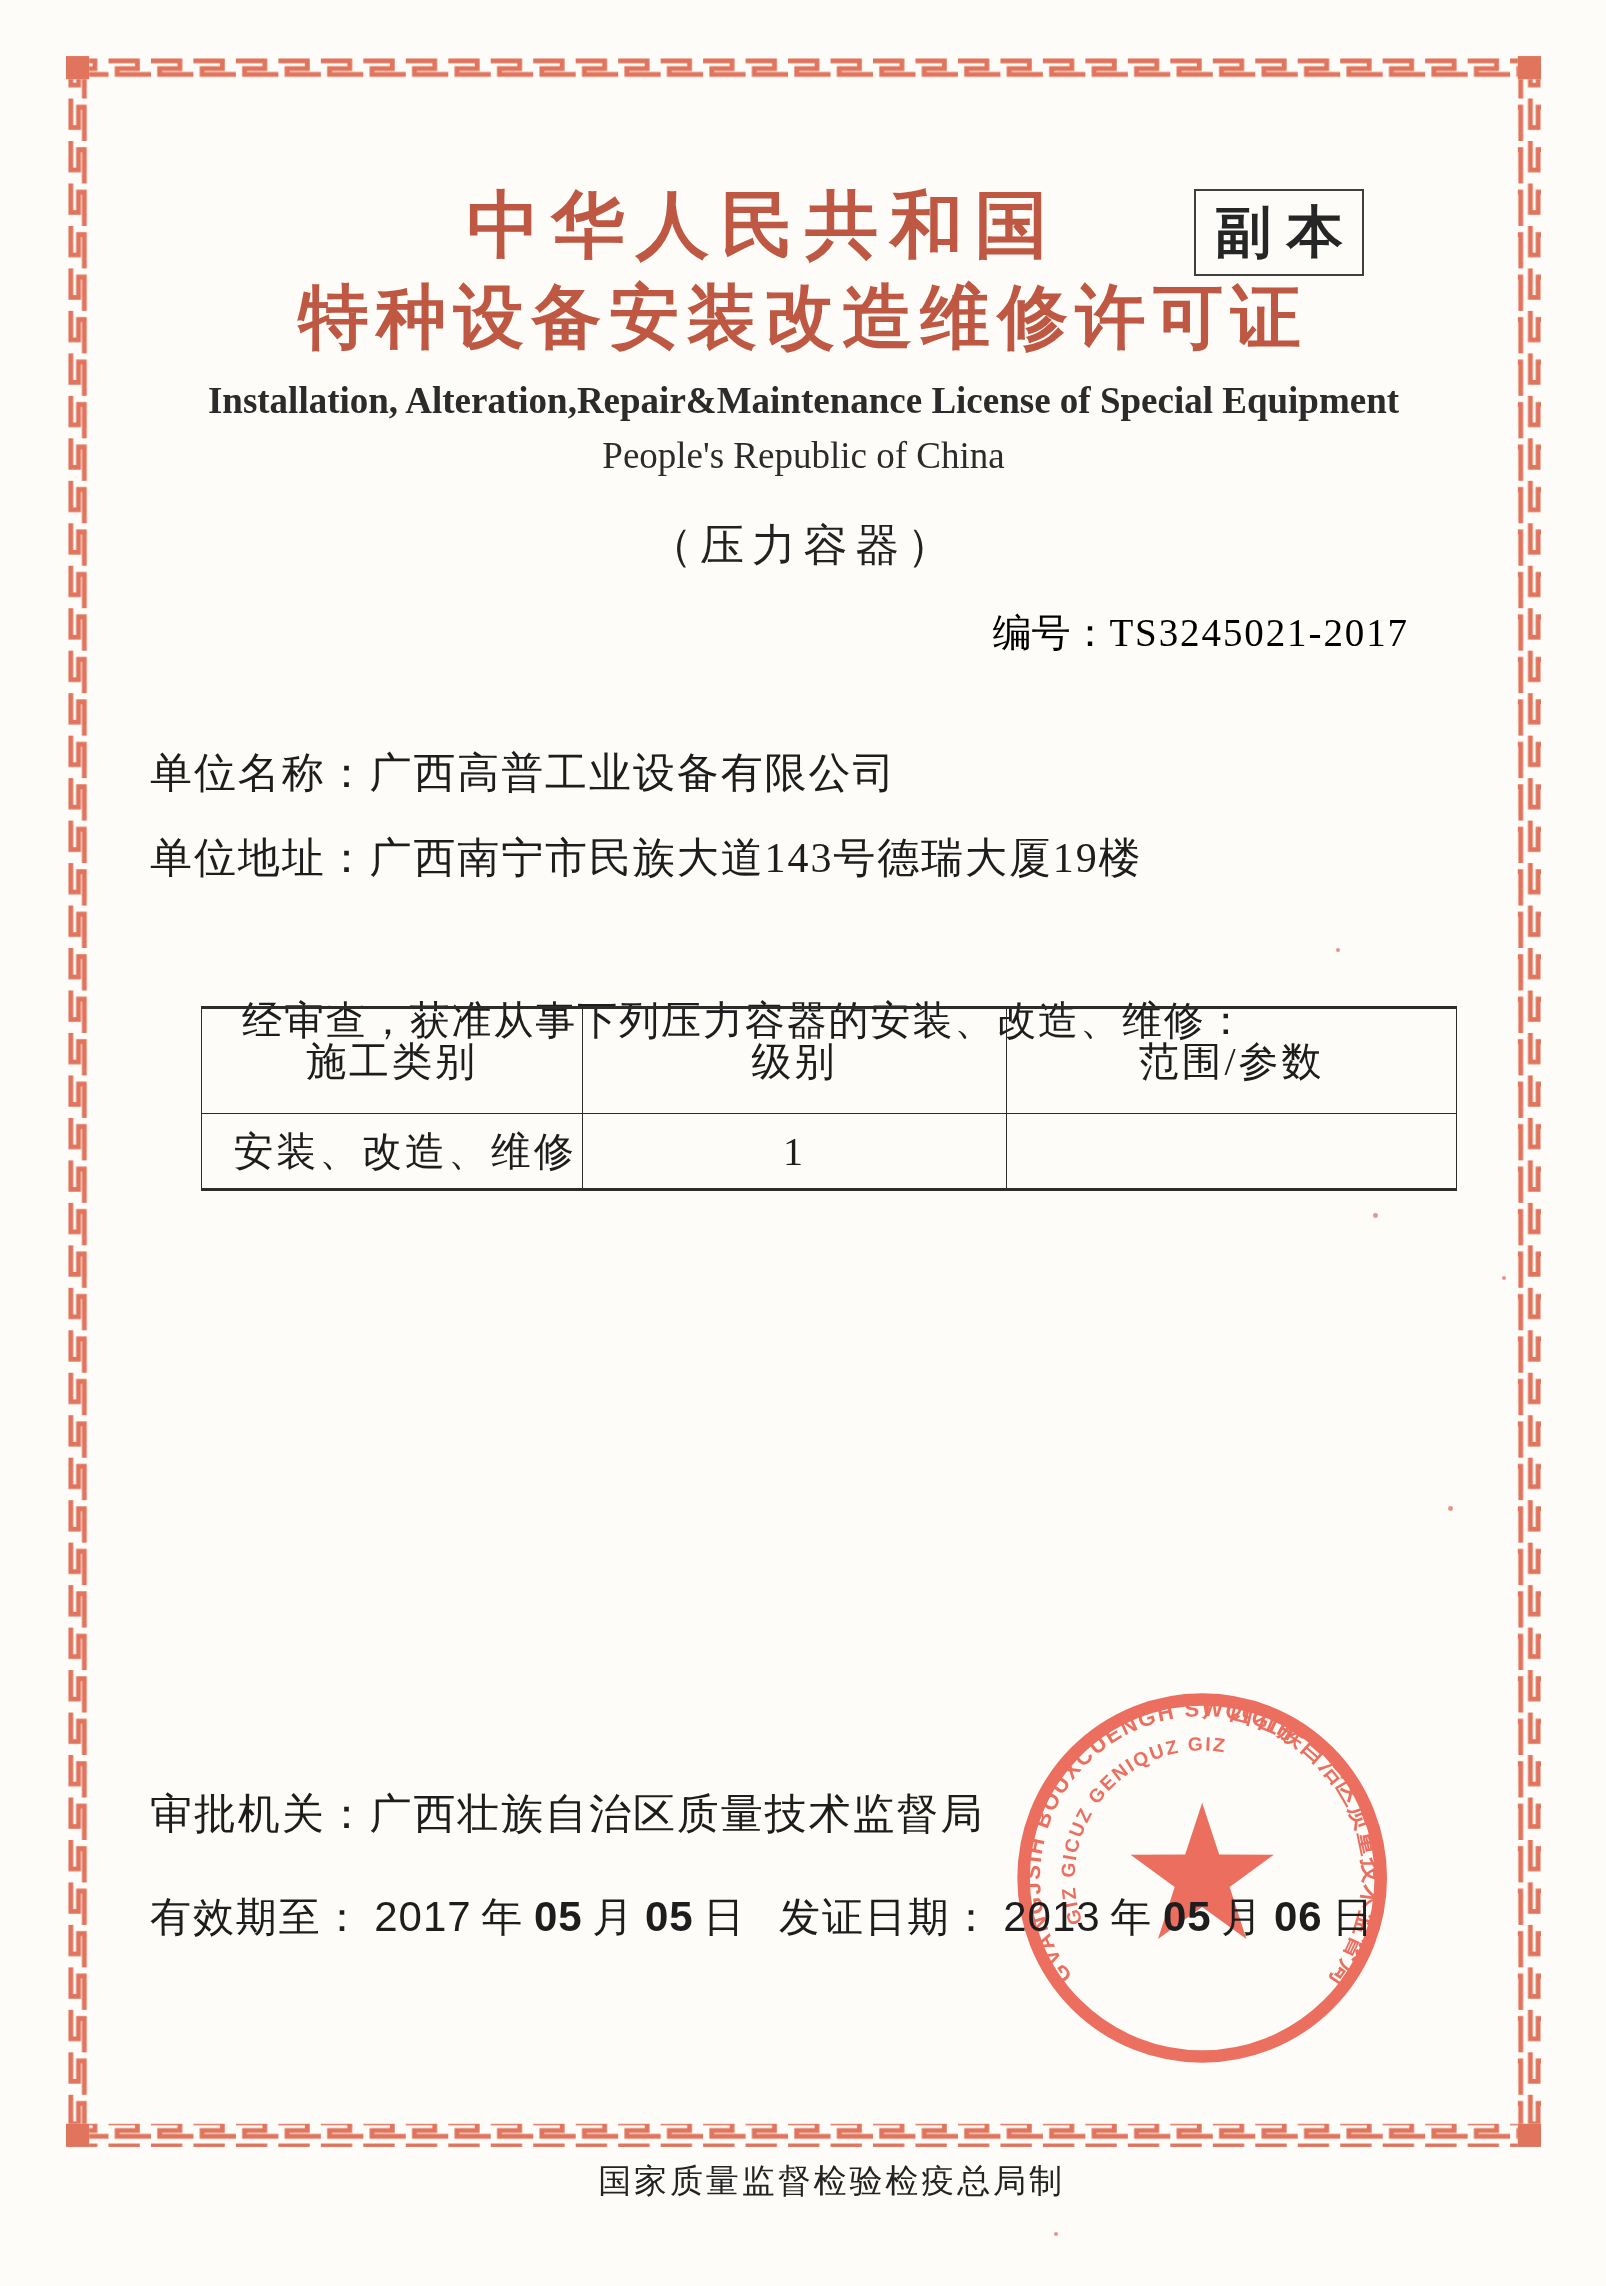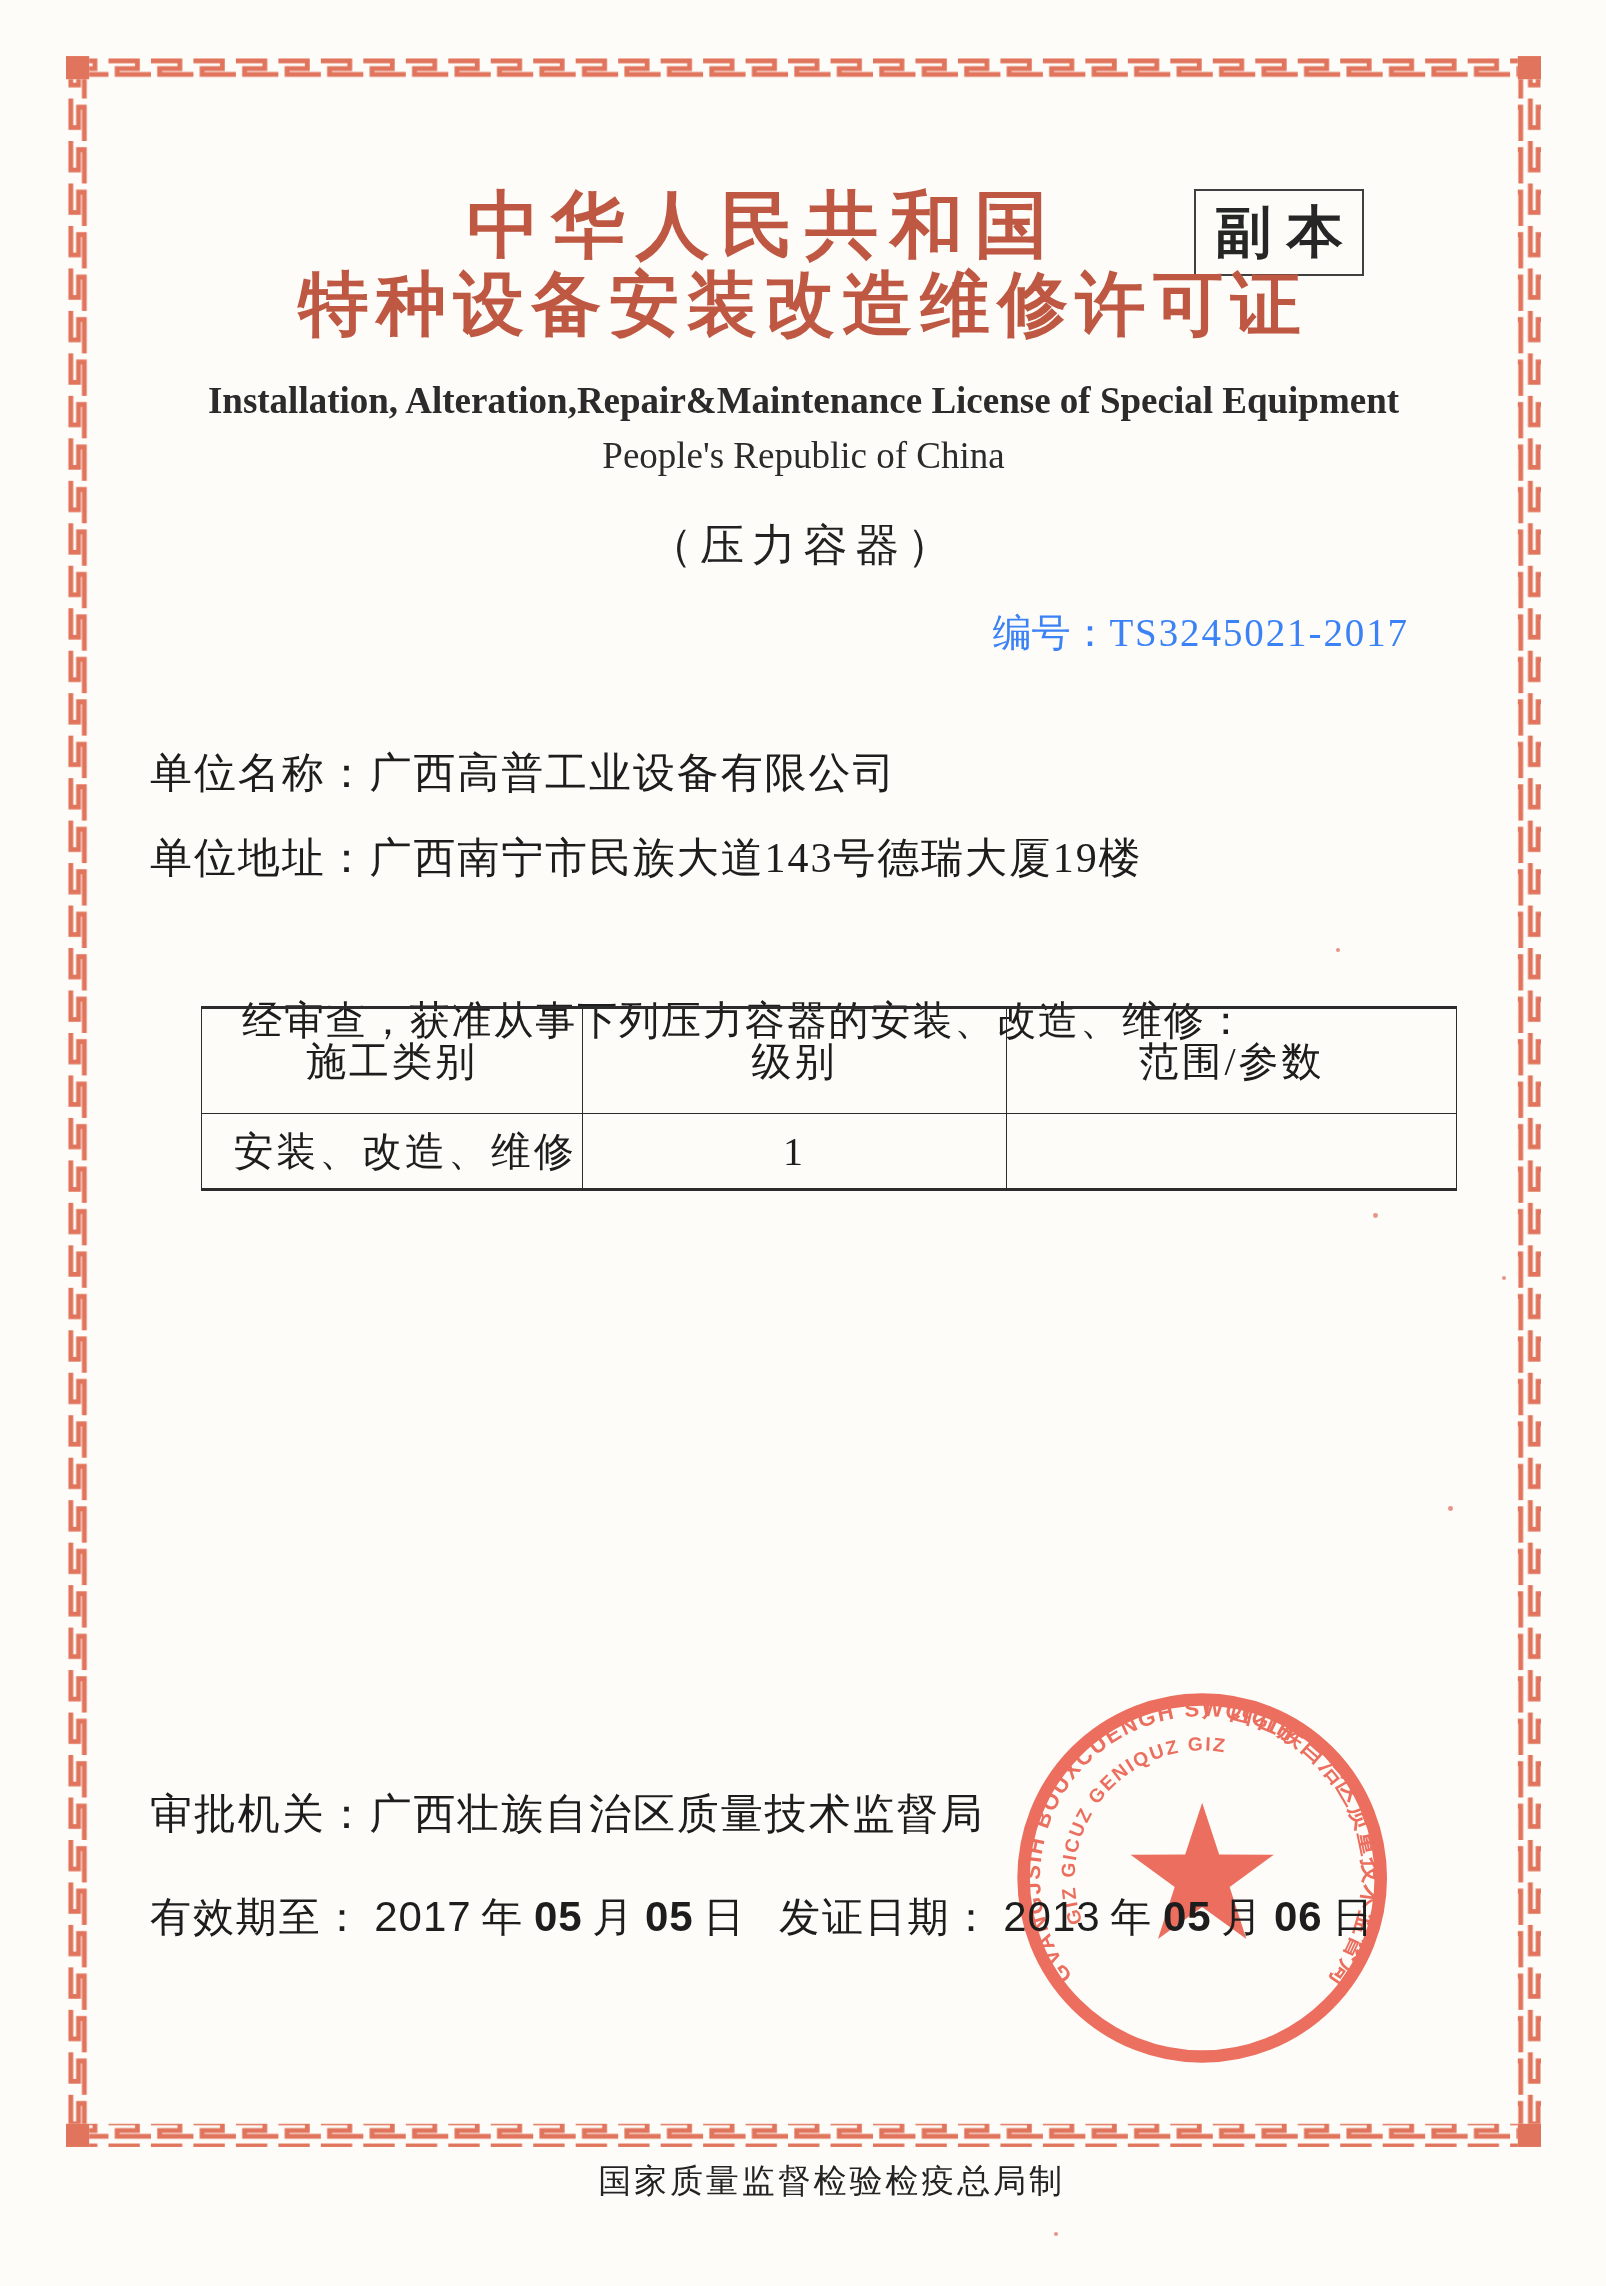--- a/index.html
+++ b/index.html
@@ -20,38 +20,38 @@
     display:flex;align-items:center;justify-content:center;
     font-size:56px;font-weight:bold;letter-spacing:15.4px;text-indent:15.4px;
     color:#262626;
   }
   
   .title-cn1{
     position:absolute;left:0;top:177px;width:1526px;text-align:center;
     font-size:73px;font-weight:bold;letter-spacing:11.6px;color:#bf5843;
   }
   .title-cn2{
-    position:absolute;left:0;top:258px;width:1607px;text-align:center;
+    position:absolute;left:0;top:271px;width:1607px;text-align:center;
     font-size:70px;font-weight:bold;letter-spacing:7.7px;color:#bf5843;
   }
   .title-en1{
     position:absolute;left:0;top:379px;width:1607px;text-align:center;
     font-size:37px;font-weight:bold;color:#2b2b2b;
   }
   .title-en2{
     position:absolute;left:0;top:434px;width:1607px;text-align:center;
     font-size:37px;font-weight:normal;color:#2b2b2b;
   }
   .category{
     position:absolute;left:0;top:516px;width:1607px;text-align:center;
     font-size:44px;letter-spacing:7.7px;color:#222;
   }
   .license-no{
     position:absolute;top:606px;right:198px;
-    font-size:39px;color:#3b82f6;
+    font-size:39px;color:#000000;
   }
   .license-no .no{letter-spacing:1.9px;}
   
   .line{position:absolute;font-size:42px;color:#1d1d1d;letter-spacing:1.9px;}
   .l-name{left:150px;top:745px;}
   .l-addr{left:150px;top:830px;}
   .l-intro{left:242px;top:993px;font-size:40px;}
   .l-auth{left:150px;top:1786px;font-size:42px;}
   .l-dates{left:150px;top:1890px;font-size:41px;}
   .issue{position:absolute;left:629px;top:0;white-space:nowrap;}

